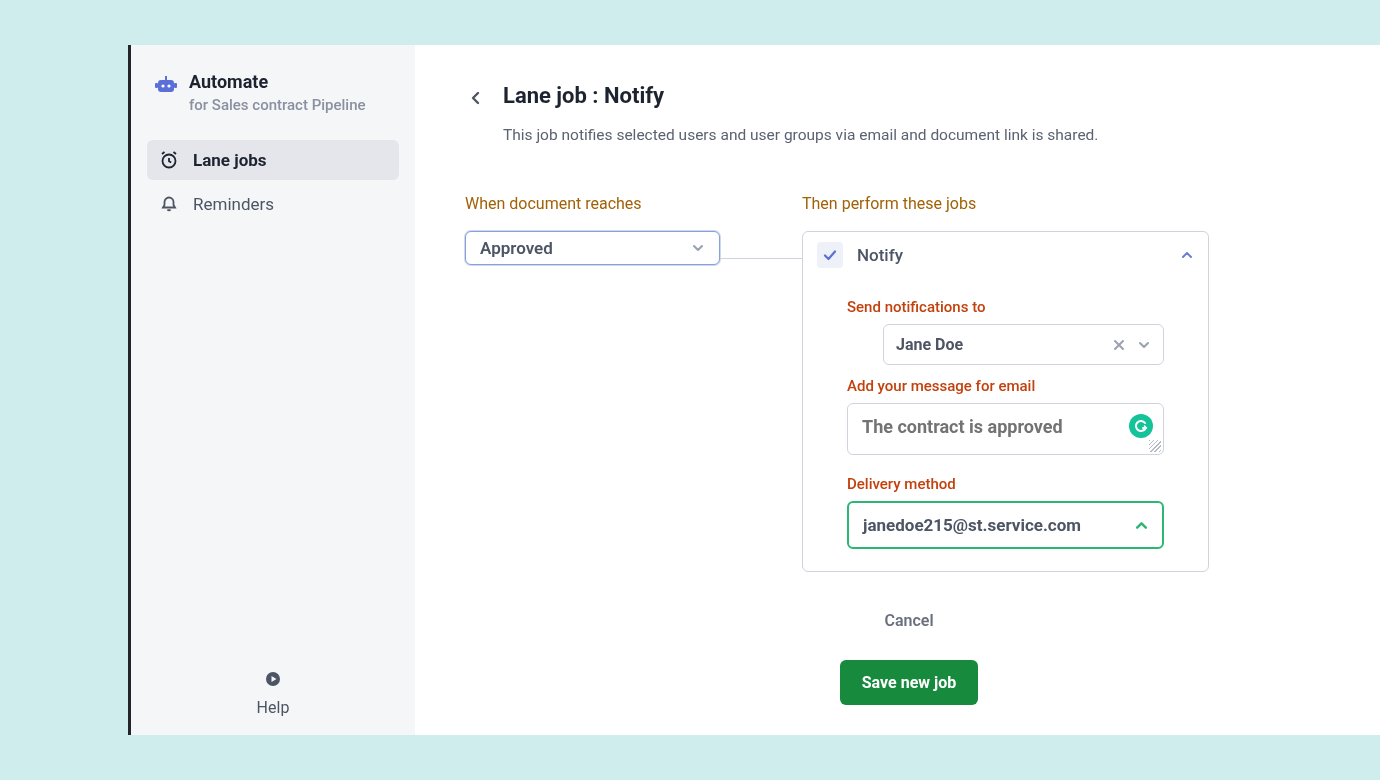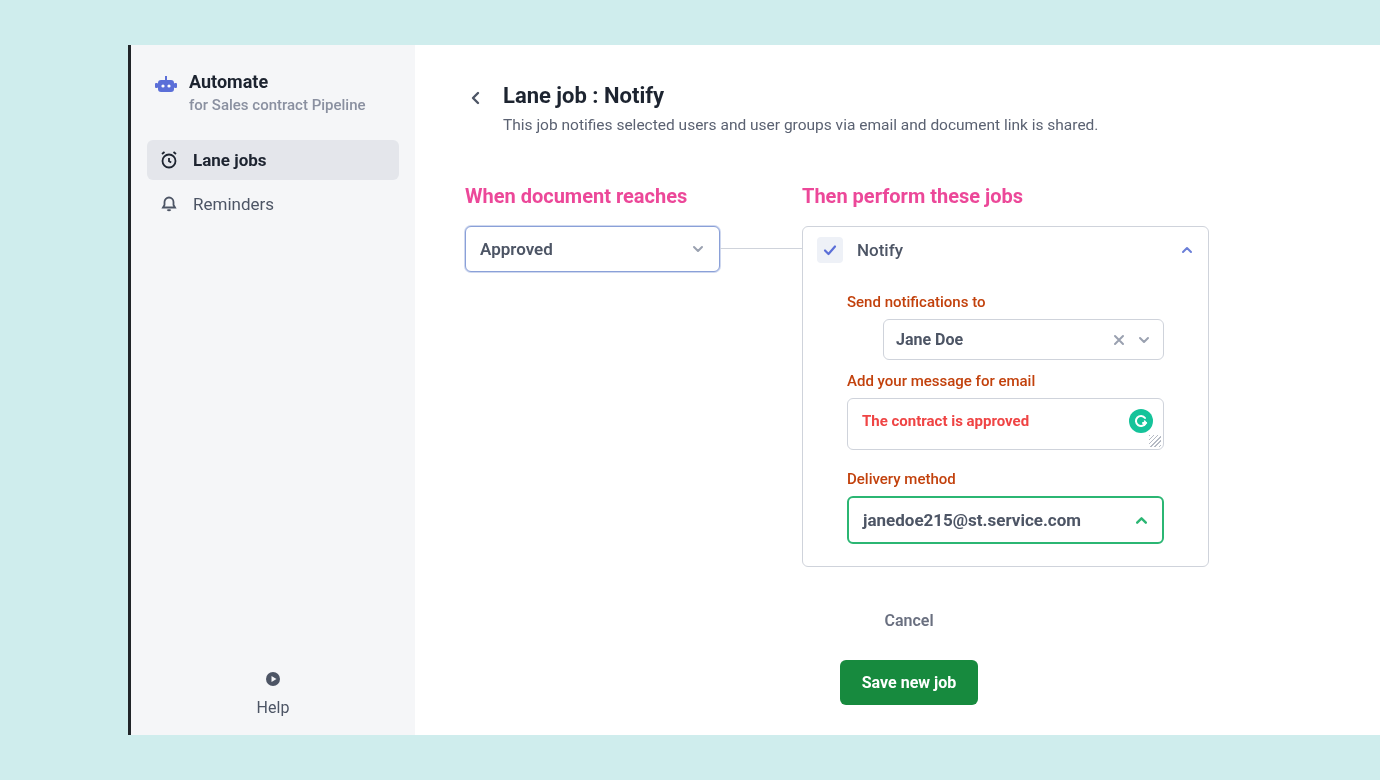--- a/index.html
+++ b/index.html
@@ -96,37 +96,37 @@
   .back-btn {
     width:22px;height:22px;margin-top:4px;
     display:flex;align-items:center;justify-content:center;
     cursor:pointer;color:#4d5565;
   }
   .page-title {
     font-size:22px;font-weight:700;color:#1d2430;
   }
   .page-desc {
     font-size:15.5px;color:#5b6272;
-    margin-top:8px;
+    margin-top:18px;
   }
 
   .form-area {
     display:flex;gap:0;align-items:flex-start;margin-top:44px;
   }
   .col-label {
-    font-size:20px;font-weight:700;color:#ec4899;margin-bottom:18px;display:block;
+    font-size:16px;font-weight:400;color:#a16207;margin-bottom:18px;display:block;
   }
   .col-left { width:255px; }
   .connector { width:82px; position:relative; height:1px; background:#cfd3db; margin-top:64px; }
   .col-right { flex:1; }
 
   .selectbox {
     border:1px solid #cfd3db;border-radius:6px;
     background:#fff;
-    padding:12px 14px;
+    padding:6px 14px;
     display:flex;align-items:center;justify-content:space-between;
     font-size:17px;color:#4d5565;font-weight:600;
     cursor:pointer;
   }
   .selectbox.focused { border-color:#8aa0d8; box-shadow:0 0 0 1px #cfd8ef; }
 
   .chev { width:14px;height:14px;display:inline-flex;align-items:center;justify-content:center;color:#9aa1b0; }
 
   .job-card {
     border:1px solid #cfd3db;border-radius:6px;
@@ -152,21 +152,21 @@
   }
   .combo .value { flex:1;font-size:16px;font-weight:700;color:#4d5565; }
   .combo .clear { color:#9aa1b0;cursor:pointer;width:16px;height:16px;display:flex;align-items:center;justify-content:center; }
 
   .msgbox {
     border:1px solid #cfd3db;border-radius:6px;background:#fff;
     padding:12px 14px;position:relative;
     min-height:52px;
     resize:both;
   }
-  .msgbox .text { font-size:15px;font-weight:700;color:#ef4444; }
+  .msgbox .text { font-size:18px;font-weight:700;color:#737373; }
   .grammarly {
     position:absolute;right:10px;top:10px;width:24px;height:24px;border-radius:50%;
     background:#15c39a;display:flex;align-items:center;justify-content:center;color:#fff;font-weight:700;
   }
   .resize-handle {
     position:absolute;right:2px;bottom:2px;width:12px;height:12px;
     background:repeating-linear-gradient(135deg,#b5bac4 0 1px,transparent 1px 3px);
   }
 
   .delivery {

